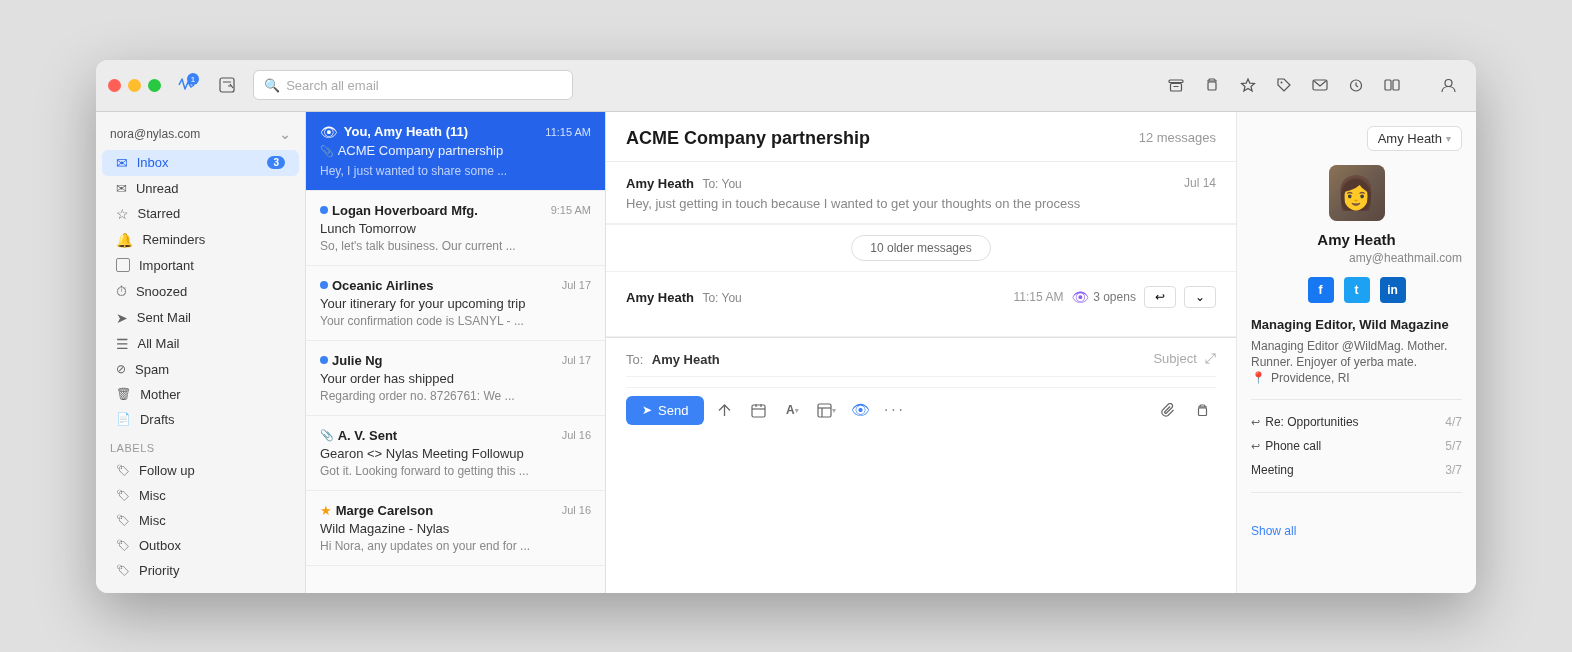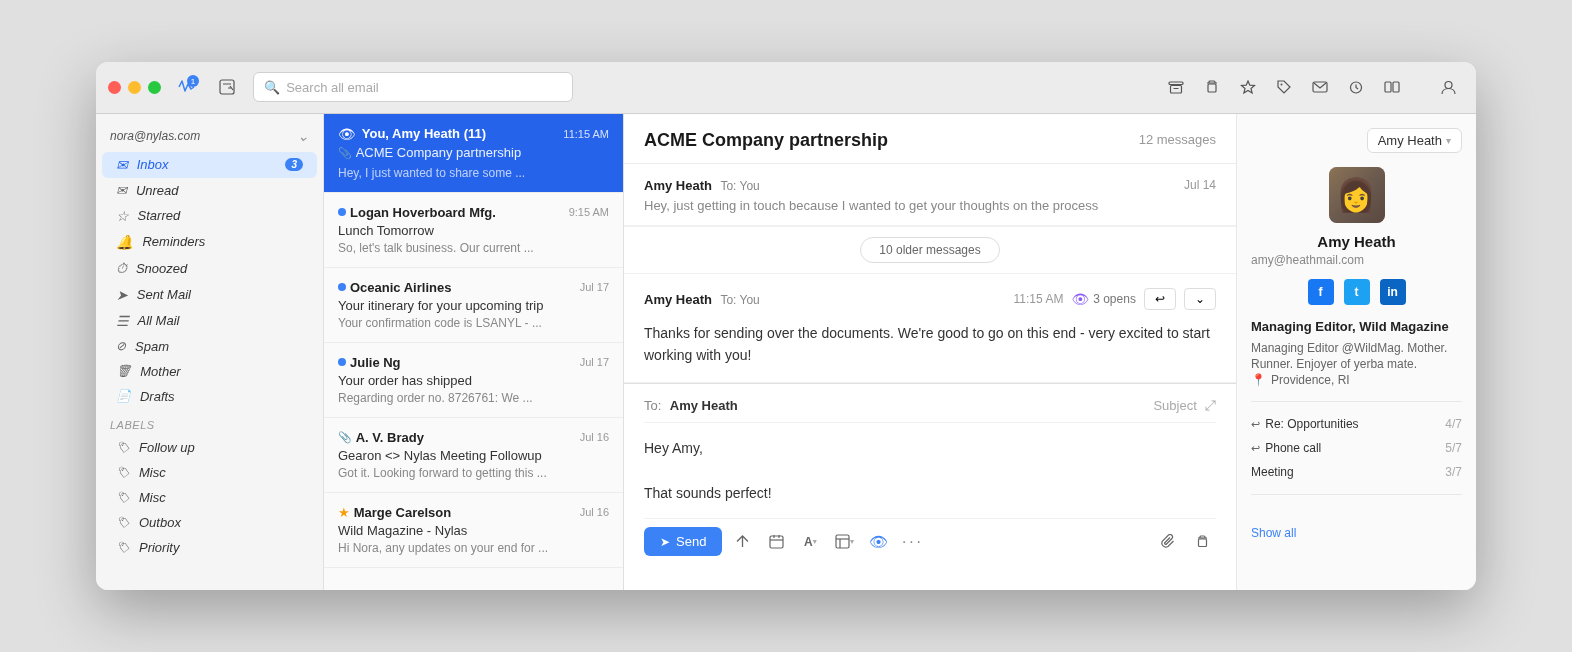--- a/index.html
+++ b/index.html
@@ -102,29 +102,28 @@
       border-radius: 4px;
     }
     
     .main {
       display: flex;
       flex: 1;
       overflow: hidden;
     }
     
     .sidebar {
-      width: 228px;
+      width: 210px;
       background: #f5f5f5;
       border-right: 1px solid #e0e0e0;
       display: flex;
       flex-direction: column;
       flex-shrink: 0;
       overflow-y: auto;
       padding: 10px 0;
-      font-style: italic;
     }
     .sidebar-account {
       display: flex;
       align-items: center;
       justify-content: space-between;
       padding: 4px 14px 8px;
     }
     .sidebar-account-email {
       font-size: 12px;
       color: #555;
@@ -472,21 +471,21 @@
       font-size: 32px;
     }
     .contact-name {
       text-align: center;
       font-size: 15px;
       font-weight: 600;
       color: #1a1a1a;
       margin-bottom: 3px;
     }
     .contact-email {
-      text-align: left;
+      text-align: right;
       font-size: 12px;
       color: #888;
       margin-bottom: 12px;
     }
     .social-icons {
       display: flex;
       justify-content: center;
       gap: 10px;
       margin-bottom: 14px;
     }
@@ -653,20 +652,24 @@
       <div class="sidebar-item">
         <span class="sidebar-item-icon">☆</span>
         <span class="sidebar-item-label">Starred</span>
       </div>
 
       <div class="sidebar-item">
         <span class="sidebar-item-icon">🔔</span>
         <span class="sidebar-item-label">Reminders</span>
       </div>
 
+      <div class="sidebar-item">
+        <span class="sidebar-item-icon" style="font-size:12px; border: 1px solid #888; width:14px; height:14px; display:inline-flex; align-items:center; justify-content:center; border-radius:2px; color:#888;"></span>
+        <span class="sidebar-item-label">Important</span>
+      </div>
 
       <div class="sidebar-item">
         <span class="sidebar-item-icon">⏱</span>
         <span class="sidebar-item-label">Snoozed</span>
       </div>
 
       <div class="sidebar-item">
         <span class="sidebar-item-icon">➤</span>
         <span class="sidebar-item-label">Sent Mail</span>
       </div>
@@ -765,21 +768,21 @@
           <span class="email-time">Jul 17</span>
         </div>
         <div class="email-subject">Your order has shipped</div>
         <div class="email-preview">Regarding order no. 8726761: We ...</div>
       </div>
 
       <div class="email-item">
         <div class="email-item-header">
           <div class="email-sender-row">
             <span class="attachment-icon">📎</span>
-            <span class="email-sender">A. V. Brady</span>
+            <span class="email-sender">A. V. Sent</span>
           </div>
           <span class="email-time">Jul 16</span>
         </div>
         <div class="email-subject">Gearon &lt;&gt; Nylas Meeting Followup</div>
         <div class="email-preview">Got it. Looking forward to getting this ...</div>
       </div>
 
       <div class="email-item">
         <div class="email-item-header">
           <div class="email-sender-row">
@@ -831,40 +834,32 @@
                 <span>3 opens</span>
               </div>
               <button class="reply-btn">
                 <span>↩</span>
               </button>
               <button class="reply-btn">
                 <span>⌄</span>
               </button>
             </div>
           </div>
-          <div class="thread-body">
-            Thanks for sending over the documents. We're good to go on this end - very excited to start working with you!
-          </div>
         </div>
 
         <div class="compose-area">
           <div class="compose-to-row">
             <div>
               <span class="compose-to-label">To:</span>
               <span class="compose-to-value" style="margin-left:4px; font-weight:600;">Amy Heath</span>
             </div>
             <div style="display:flex; align-items:center; gap:8px;">
               <span class="compose-subject">Subject</span>
               <span class="compose-expand-icon">⤢</span>
             </div>
-          </div>
-          <div class="compose-body">
-            <div>Hey Amy,</div>
-            <br>
-            <div>That sounds perfect!</div>
           </div>
           <div class="compose-toolbar">
             <button class="send-btn">
               <span style="font-size:12px;">➤</span>
               <span>Send</span>
             </button>
             <div class="compose-action" title="Discard">
               <svg width="15" height="15" viewBox="0 0 15 15" fill="none">
                   <polyline points="2,7.5 7.5,2 13,7.5" stroke="#666" stroke-width="1.3"></polyline>
                   <line x1="7.5" y1="2" x2="7.5" y2="13" stroke="#666" stroke-width="1.3"></line>

